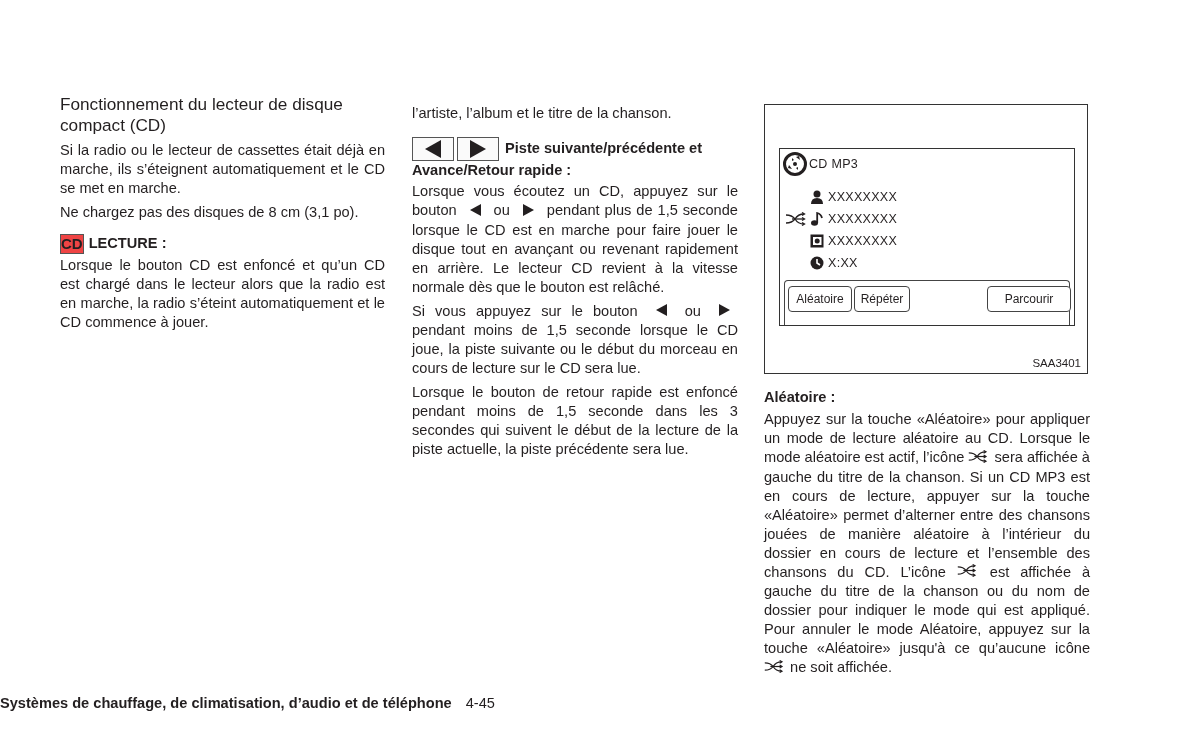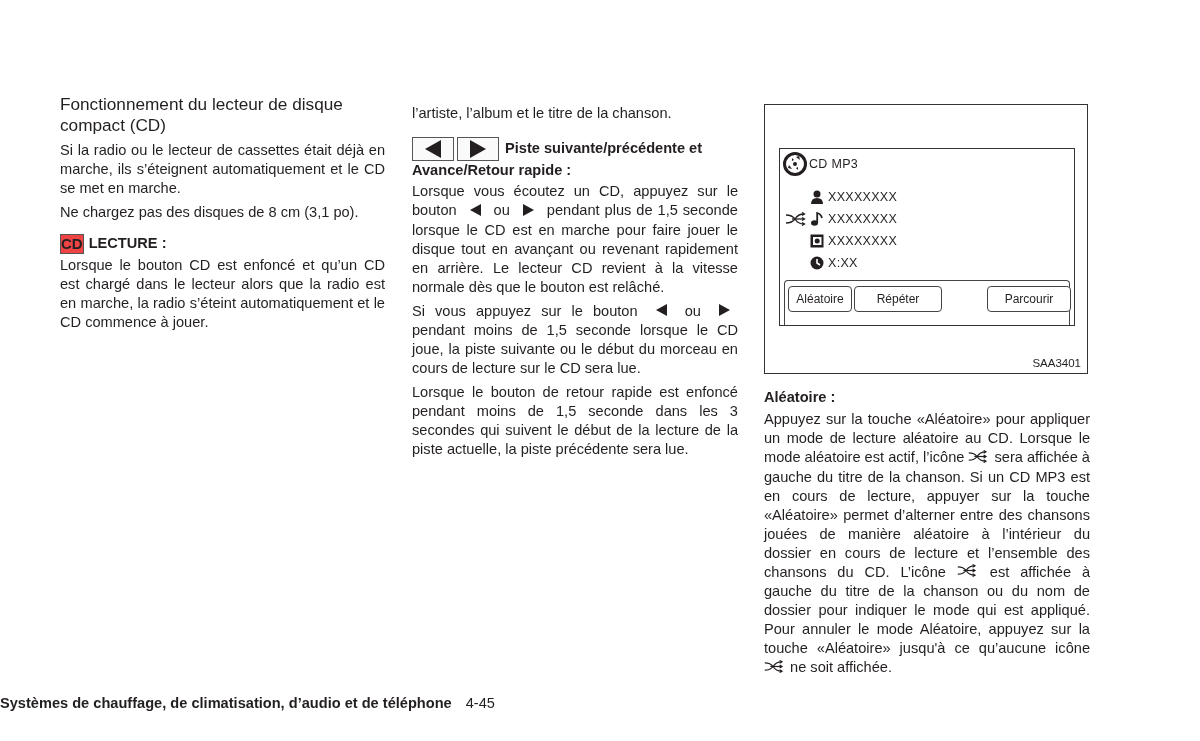--- a/index.html
+++ b/index.html
@@ -167,21 +167,21 @@
       <span class="scr-icon">
         <svg width="14" height="14" viewBox="0 0 14 14">
             <circle cx="7" cy="7" r="6.5" fill="#231f20"></circle>
             <path d="M7 3 L7 7 L10 9" stroke="#fff" stroke-width="1.6" fill="none"></path>
           </svg>
       </span>
       <span>X:XX</span>
     </div>
     <div id="btn-bar">
       <div class="scr-btn" style="left:3px; width:64px;">Aléatoire</div>
-      <div class="scr-btn" style="left:69px; width:88px;">Répéter</div>
+      <div class="scr-btn" style="left:69px; width:56px;">Répéter</div>
       <div class="scr-btn" style="left:202px; width:84px;">Parcourir</div>
     </div>
   </div>
   <div id="fig-code">SAA3401</div>
 </div>
 
 <div class="col" id="col3" style="top:388px;">
   <div class="sub-heading" style="margin-bottom:3px">Aléatoire :</div>
   <p>
     <span>Appuyez sur la touche «Aléatoire» pour appliquer un mode de lecture aléatoire au CD. Lorsque le mode aléatoire est actif, l’icône</span>

